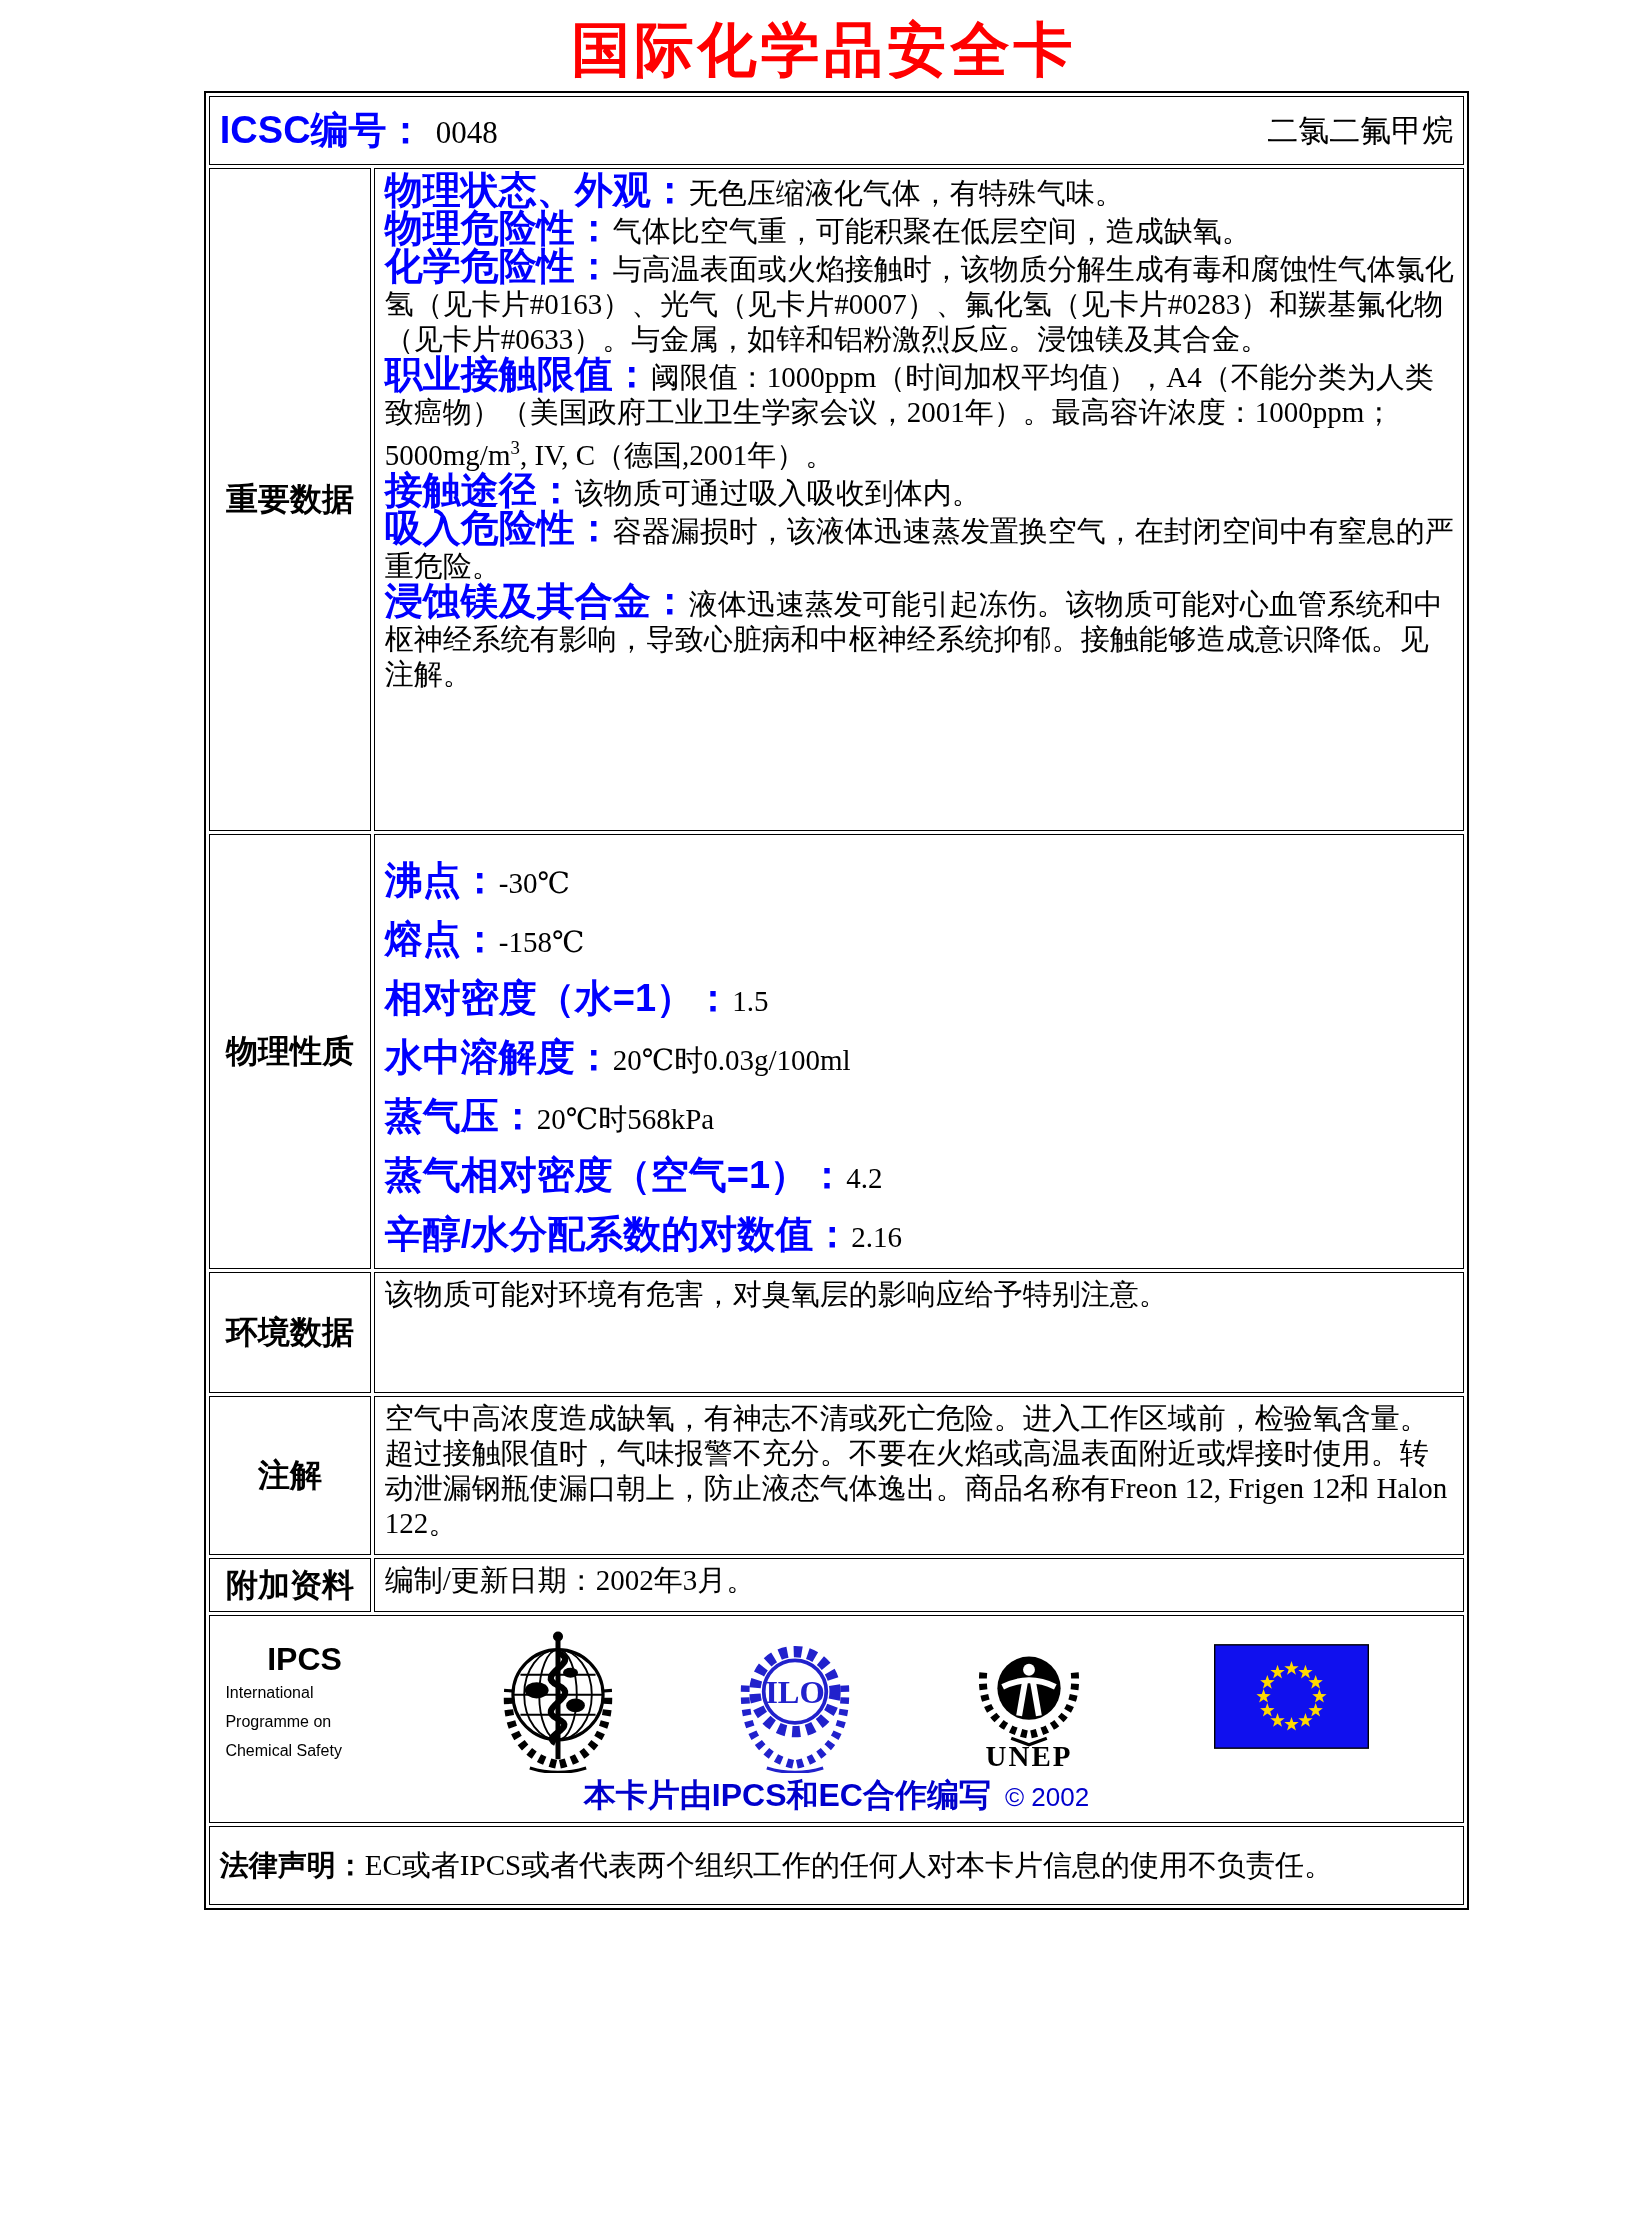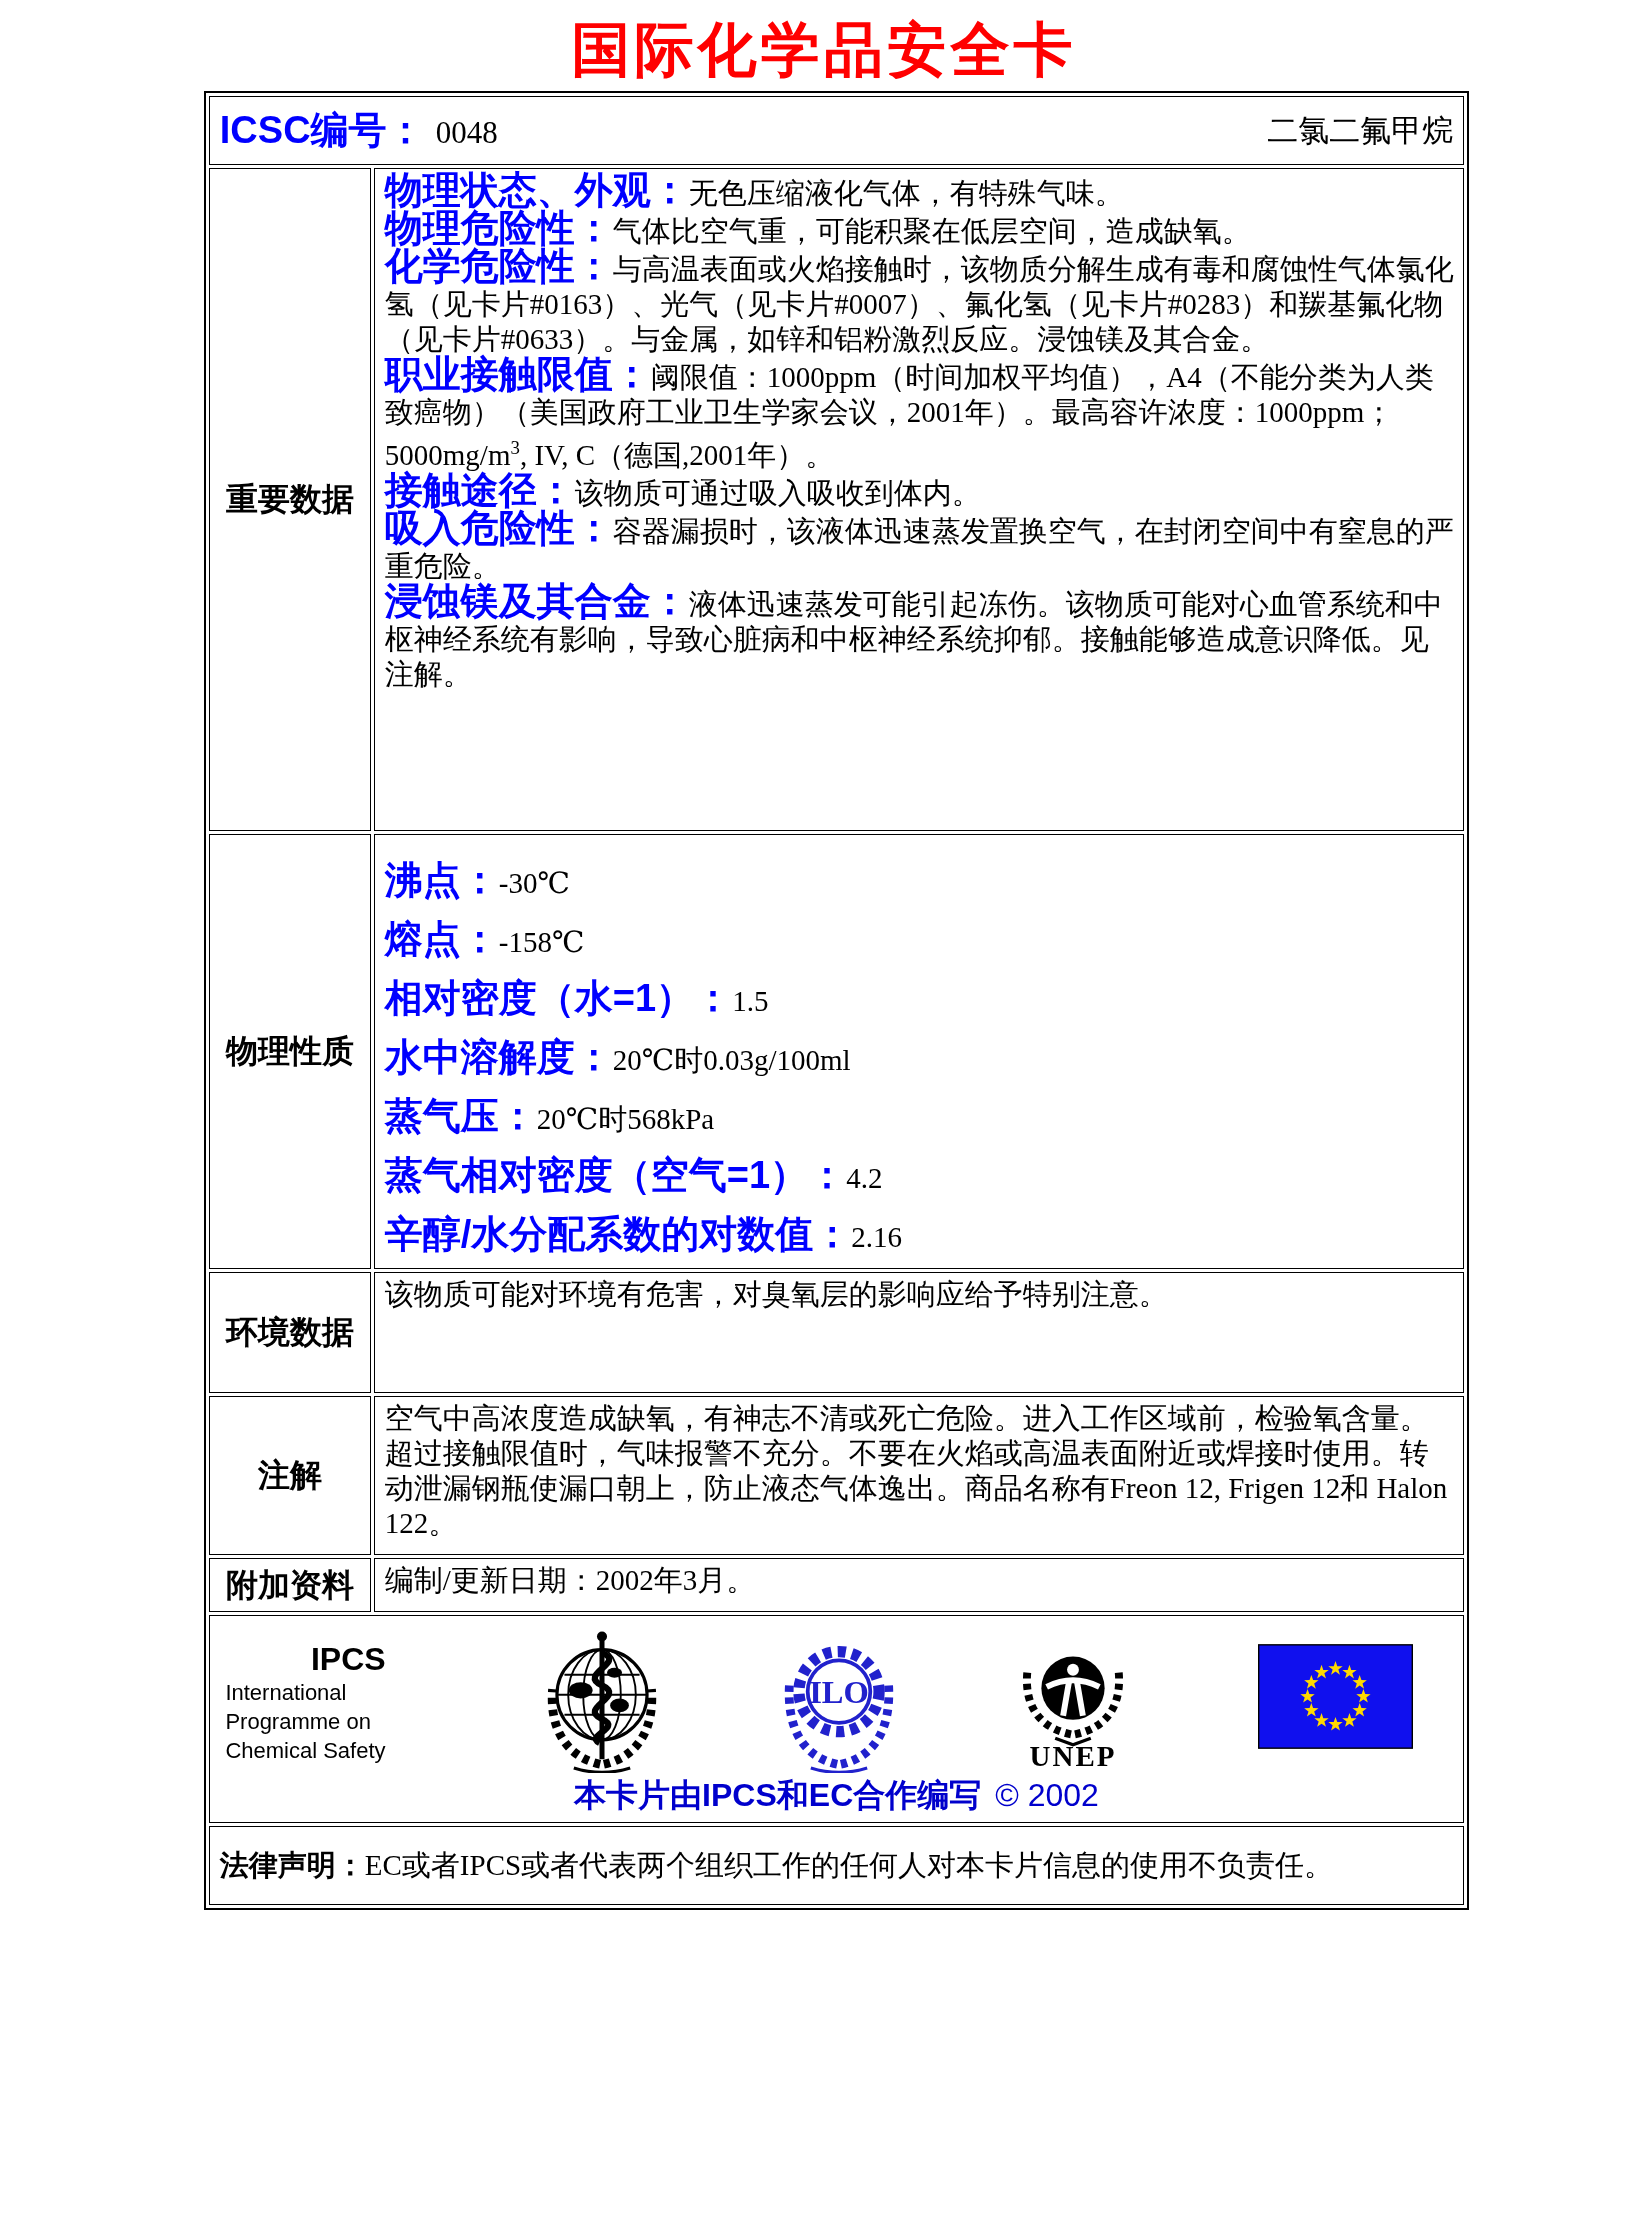--- a/index.html
+++ b/index.html
@@ -86,36 +86,36 @@
   .logos-flex {
     display: flex;
     align-items: flex-start;
   }
   .ipcs-block {
     margin-left: 7px;
     padding-top: 17px;
     font-family: "Liberation Sans", "DejaVu Sans", sans-serif;
   }
   .ipcs-acronym { font-size: 32px; font-weight: bold; line-height: 1.2; text-align: right; }
-  .ipcs-line { font-size: 22px; line-height: 29px; }
+  .ipcs-line { font-size: 16px; line-height: 29px; }
   .who-svg { margin-left: 150px; margin-top: 5.6px; }
   .ilo-svg { margin-left: 105px; margin-top: 5.6px; }
   .unep-svg { margin-left: 112px; margin-top: 9.8px; }
   .eu-flag-svg { margin-left: 129px; margin-top: 21px; }
   .logos-caption {
     text-align: center;
     margin-top: 1.4px;
     color: #0000CC;
     font-family: "Liberation Sans", "DejaVu Sans", sans-serif;
     font-size: 32px;
     font-weight: bold;
   }
   .caption-copyright {
     font-weight: normal;
-    font-size: 32px;
+    font-size: 26px;
     margin-left: 14px;
   }
   td.legal-cell { height: 77px; vertical-align: middle; padding: 0 9.8px; font-size: 29px; }
   .legal-label {
     font-family: "Liberation Sans", "DejaVu Sans", sans-serif;
     font-weight: bold;
     color: #000000;
     font-size: 29px;
   }
   sup { font-size: 0.65em; }

